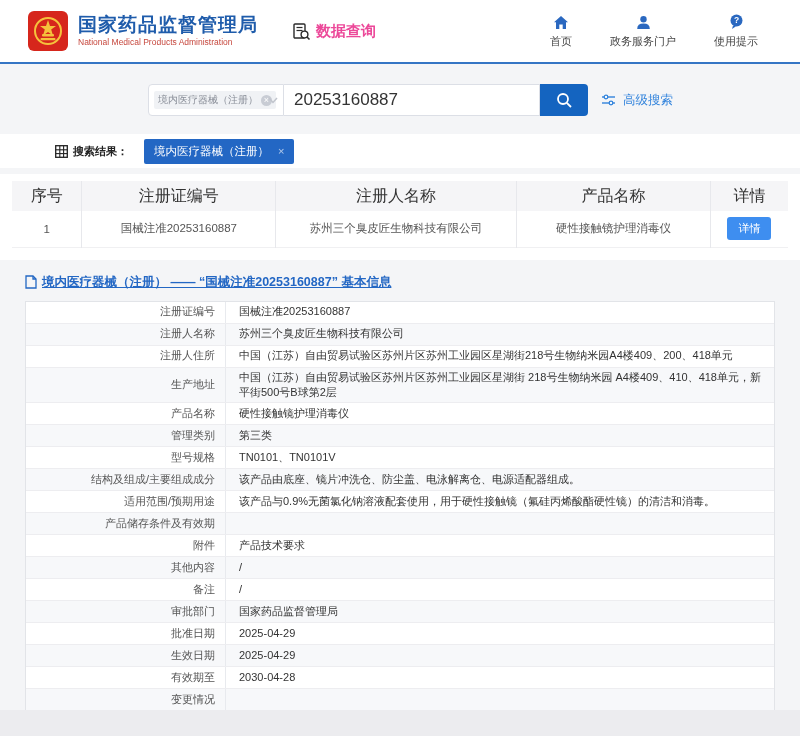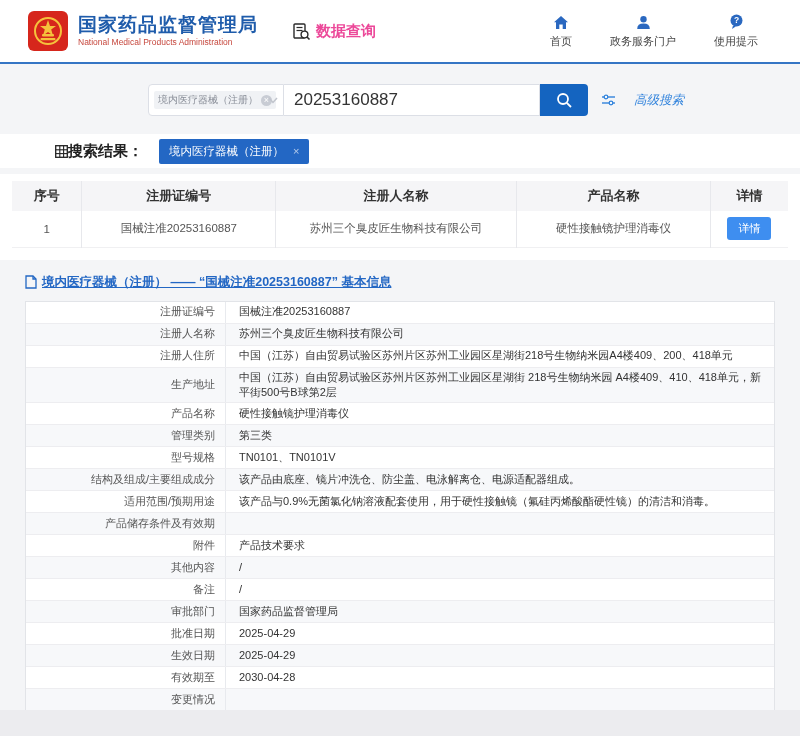--- a/index.html
+++ b/index.html
@@ -50,40 +50,40 @@
   .search-input{
     width:256px; height:32px; border:1px solid #dcdfe6; border-left:none;
     padding:0 10px; font-size:17px; color:#333; outline:none;
     font-family:"Liberation Sans","DejaVu Sans",sans-serif;
   }
   .search-btn{
     width:48px; height:32px; background:var(--accent); border:none;
     border-radius:0 4px 4px 0; display:flex; align-items:center; justify-content:center; cursor:pointer;
   }
   .adv-link{
-    display:flex; align-items:center; gap:19px; margin-left:14px;
-    color:var(--link-blue); font-size:12.5px; text-decoration:none; cursor:pointer;font-style:italic;
+    display:flex; align-items:center; gap:8px; margin-left:14px;
+    color:var(--link-blue); font-size:12.5px; text-decoration:none; cursor:pointer;
   }
   
   .results-bar{
     margin-top:18px; background:#fff; height:34px;
     display:flex; align-items:center; padding-left:55px;
   }
-  .results-bar-label{font-size:15px; font-weight:bold; color:#222; }
+  .results-bar-label{font-size:11px; font-weight:bold; color:#222; margin-left:5px;}
   .filter-tag{
     margin-left:16px; background:var(--tag-blue); color:#fff; font-size:11.5px;
     padding:5px 10px; border-radius:2px; display:inline-flex; align-items:center; gap:9px; cursor:pointer;
   }
   .filter-tag .x{opacity:.65; font-size:11px; cursor:pointer;}
   
   .results-block{margin-top:6px; background:#fff; padding:7px 12px 12px;}
   table.results{width:100%; border-collapse:collapse;}
   table.results thead tr{background:var(--thead-bg); height:30px;}
   table.results th{
-    font-size:13px; font-weight:bold; color:#333; text-align:center;
+    font-size:16px; font-weight:normal; color:#333; text-align:center;
   }
   table.results th:not(:last-child), table.results td:not(:last-child){border-right:1px solid #e7e8ec;}
   table.results tbody tr{height:36px; border-bottom:1px solid #f0f0f2;}
   table.results td{font-size:11.5px; color:#555; text-align:center;}
   .col-idx{width:9%;} .col-reg{width:25%;} .col-name{width:31%;} .col-prod{width:25%;} .col-det{width:10%;}
   .detail-btn{
     display:inline-block; background:#3e8ef0; color:#fff; font-size:11px;
     padding:4px 11px; border-radius:3px; border:none; cursor:pointer;
   }
   

